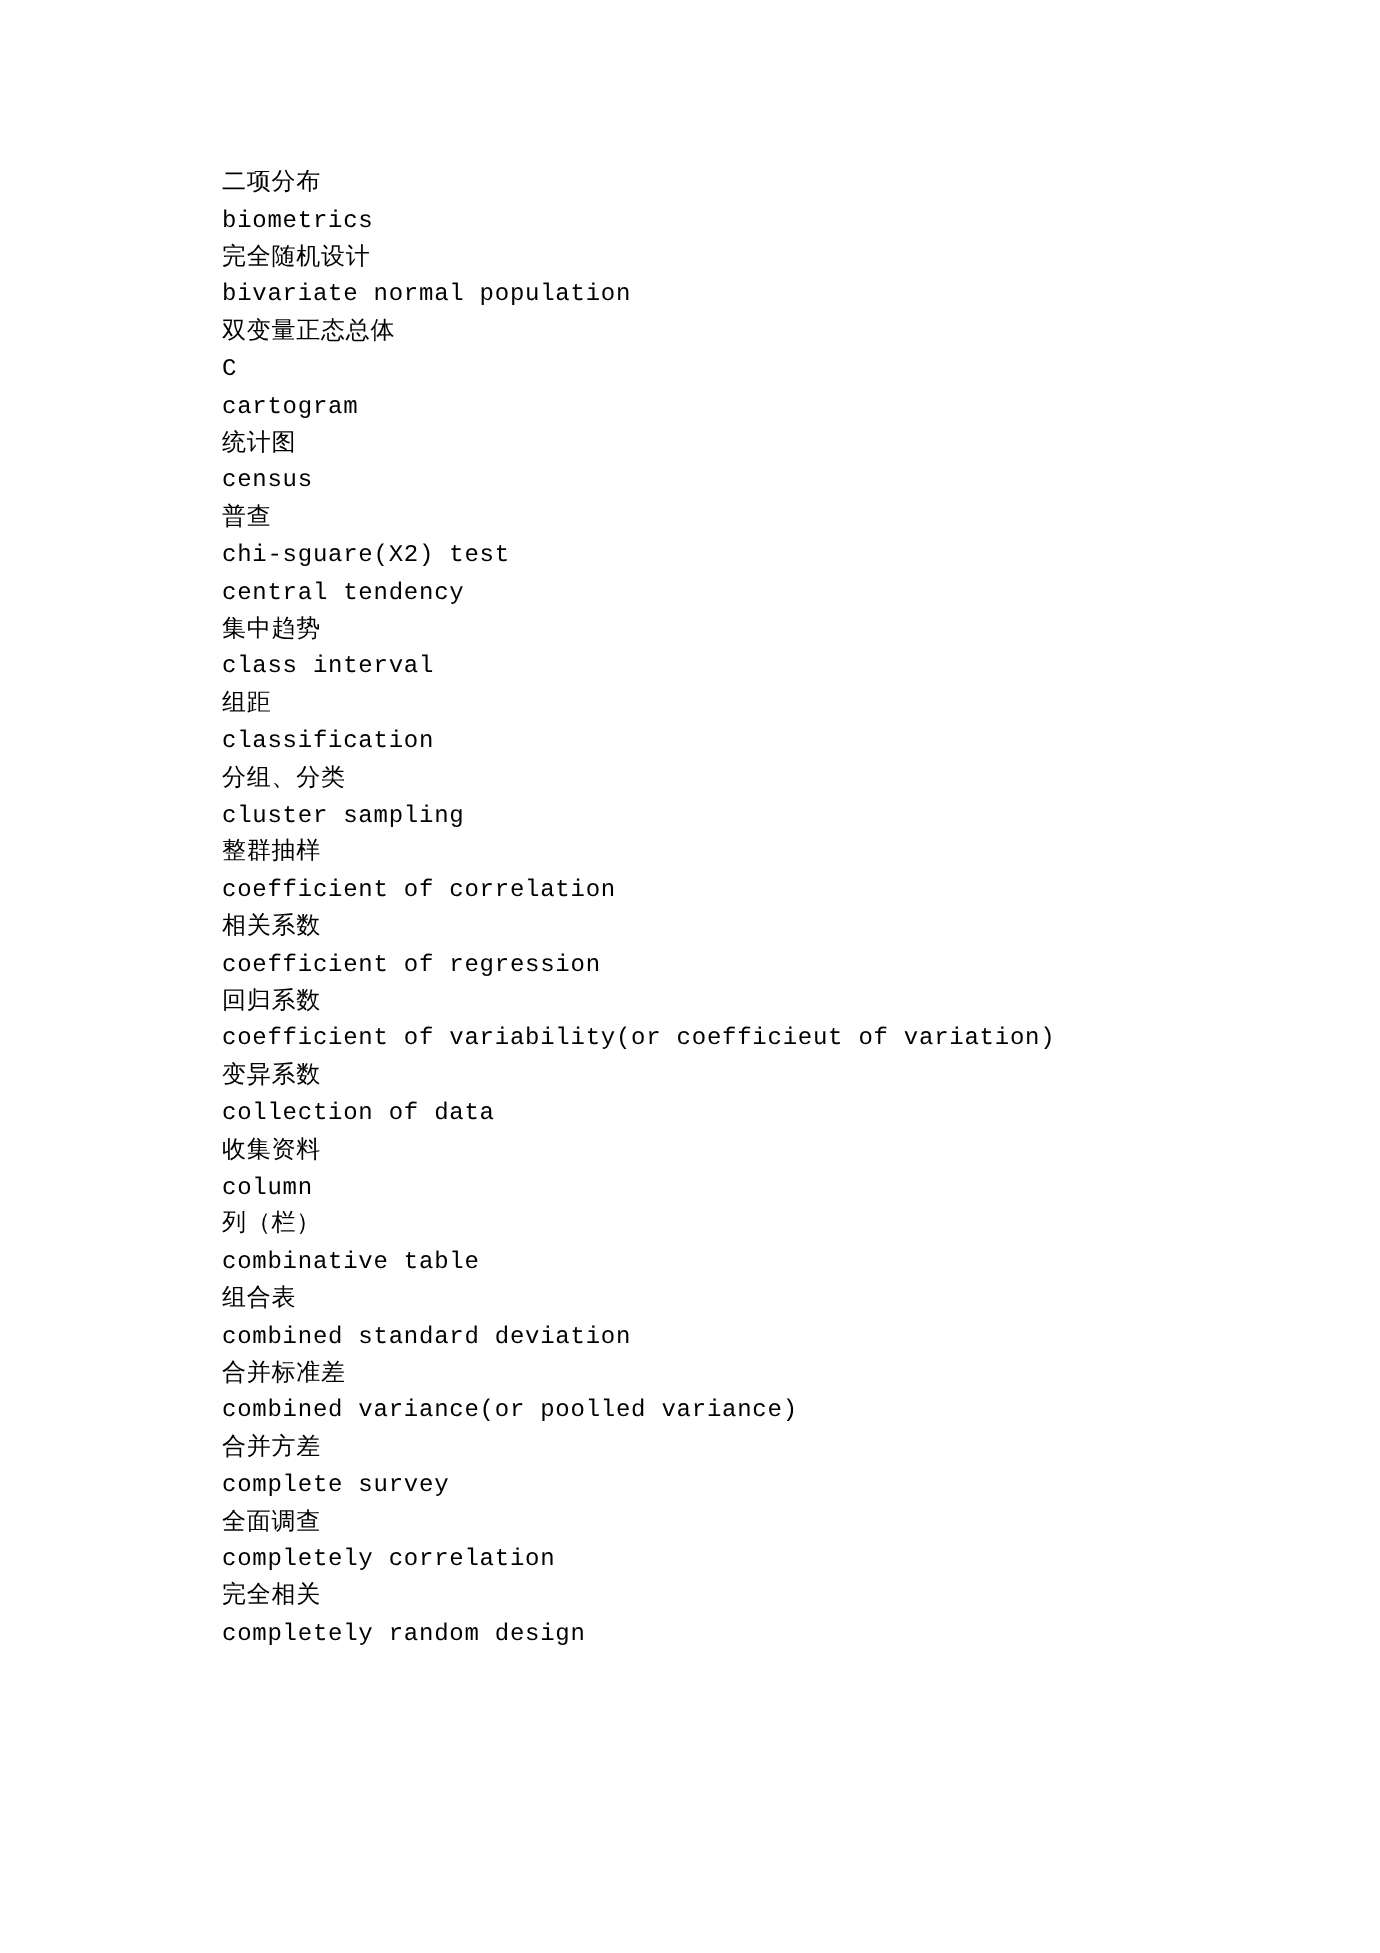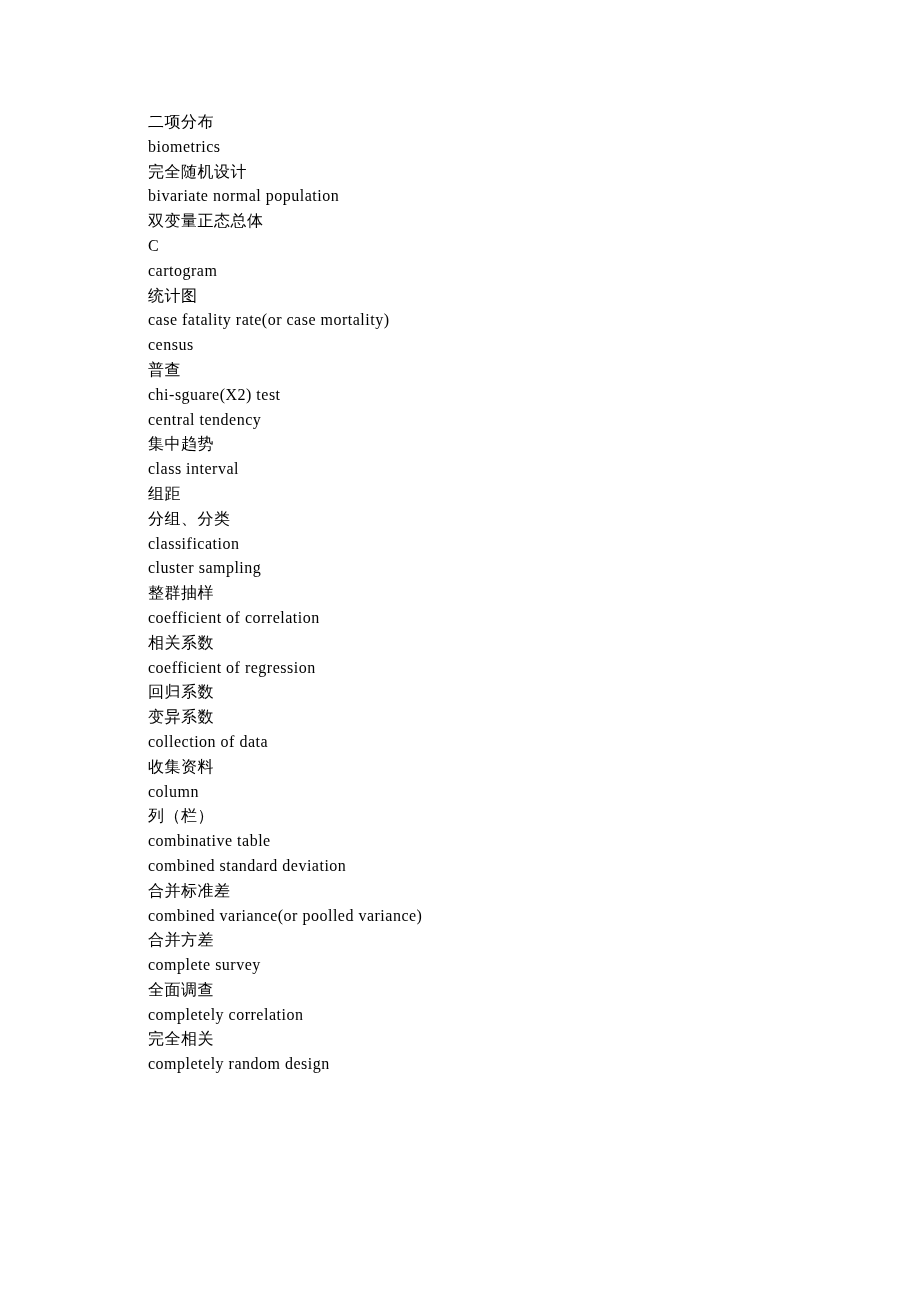--- a/index.html
+++ b/index.html
@@ -1,19 +1,18 @@
 <!DOCTYPE html>
 <html><head>
   <meta charset="utf-8">
   <style>
     * {
       margin: 0;
       padding: 0;
       box-sizing: border-box;
-      font-family: Liberation Serif, serif;
     }
     body {
       background: #ffffff;
       font-family: "SimSun", "宋体", "Courier New", monospace;
       font-size: 16px;
       line-height: 1.55;
       color: #000000;
       padding: 110px 0 0 148px;
       width: 920px;
     }
@@ -27,42 +26,43 @@
 
 <div id="content">
     <div class="line">二项分布</div>
     <div class="line">biometrics</div>
     <div class="line">完全随机设计</div>
     <div class="line">bivariate normal population</div>
     <div class="line">双变量正态总体</div>
     <div class="line">C</div>
     <div class="line">cartogram</div>
     <div class="line">统计图</div>
-    <div class="line">case fatality rate(or case mortality)</div>
     <div class="line">census</div>
     <div class="line">普查</div>
     <div class="line">chi-sguare(X2) test</div>
     <div class="line">central tendency</div>
     <div class="line">集中趋势</div>
     <div class="line">class interval</div>
     <div class="line">组距</div>
+    <div class="line">classification</div>
     <div class="line">分组、分类</div>
-    <div class="line">classification</div>
     <div class="line">cluster sampling</div>
     <div class="line">整群抽样</div>
     <div class="line">coefficient of correlation</div>
     <div class="line">相关系数</div>
     <div class="line">coefficient of regression</div>
     <div class="line">回归系数</div>
+    <div class="line">coefficient of variability(or coefficieut of variation)</div>
     <div class="line">变异系数</div>
     <div class="line">collection of data</div>
     <div class="line">收集资料</div>
     <div class="line">column</div>
     <div class="line">列（栏）</div>
     <div class="line">combinative table</div>
+    <div class="line">组合表</div>
     <div class="line">combined standard deviation</div>
     <div class="line">合并标准差</div>
     <div class="line">combined variance(or poolled variance)</div>
     <div class="line">合并方差</div>
     <div class="line">complete survey</div>
     <div class="line">全面调查</div>
     <div class="line">completely correlation</div>
     <div class="line">完全相关</div>
     <div class="line">completely random design</div>
   </div>

